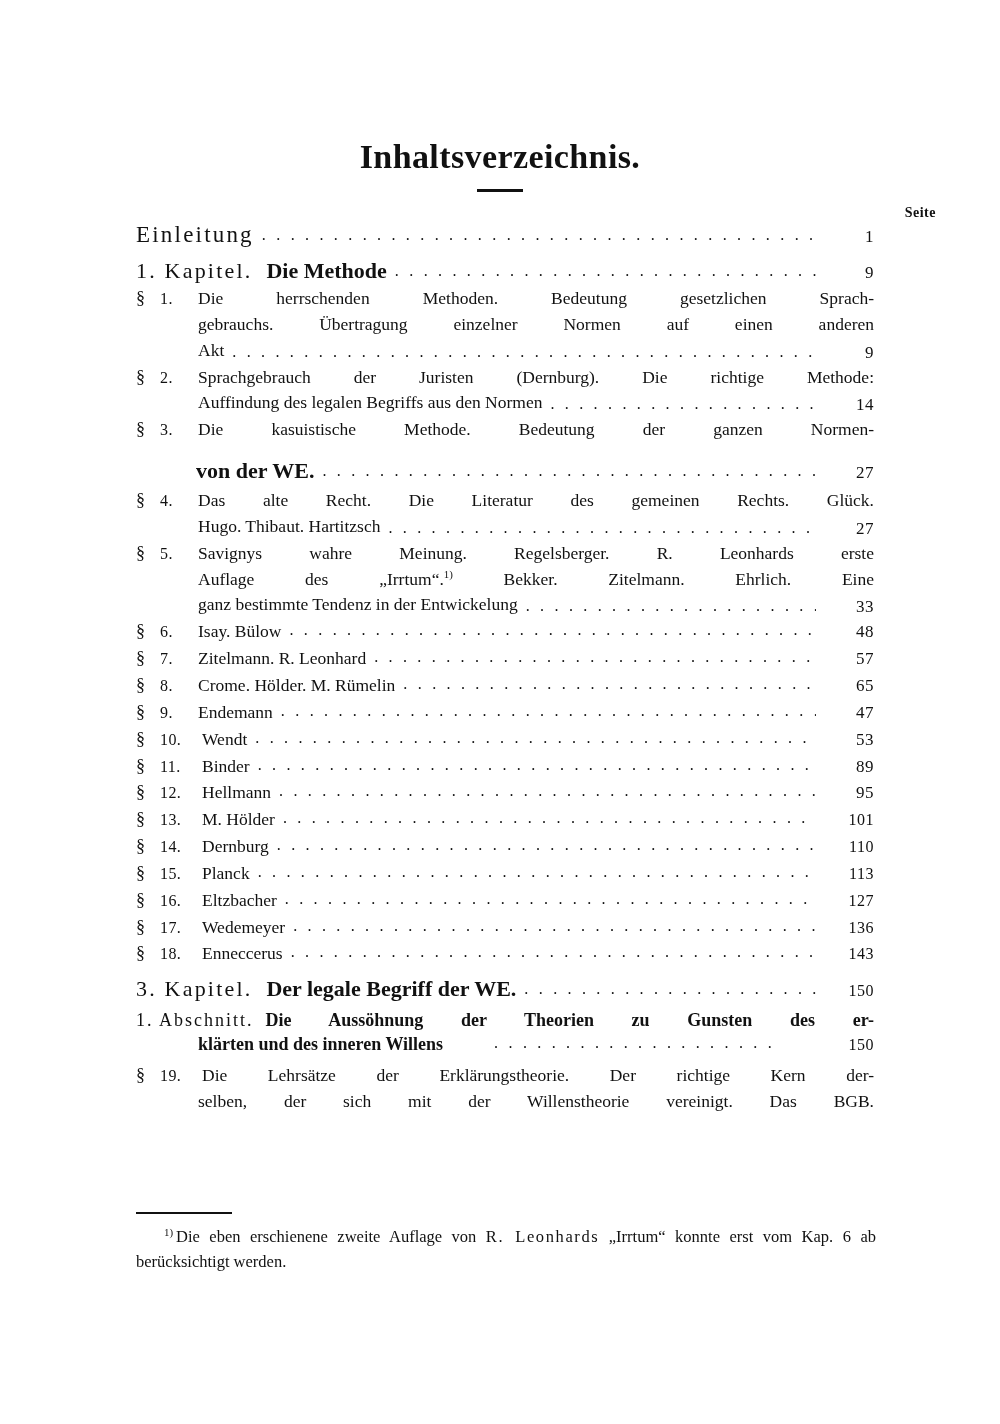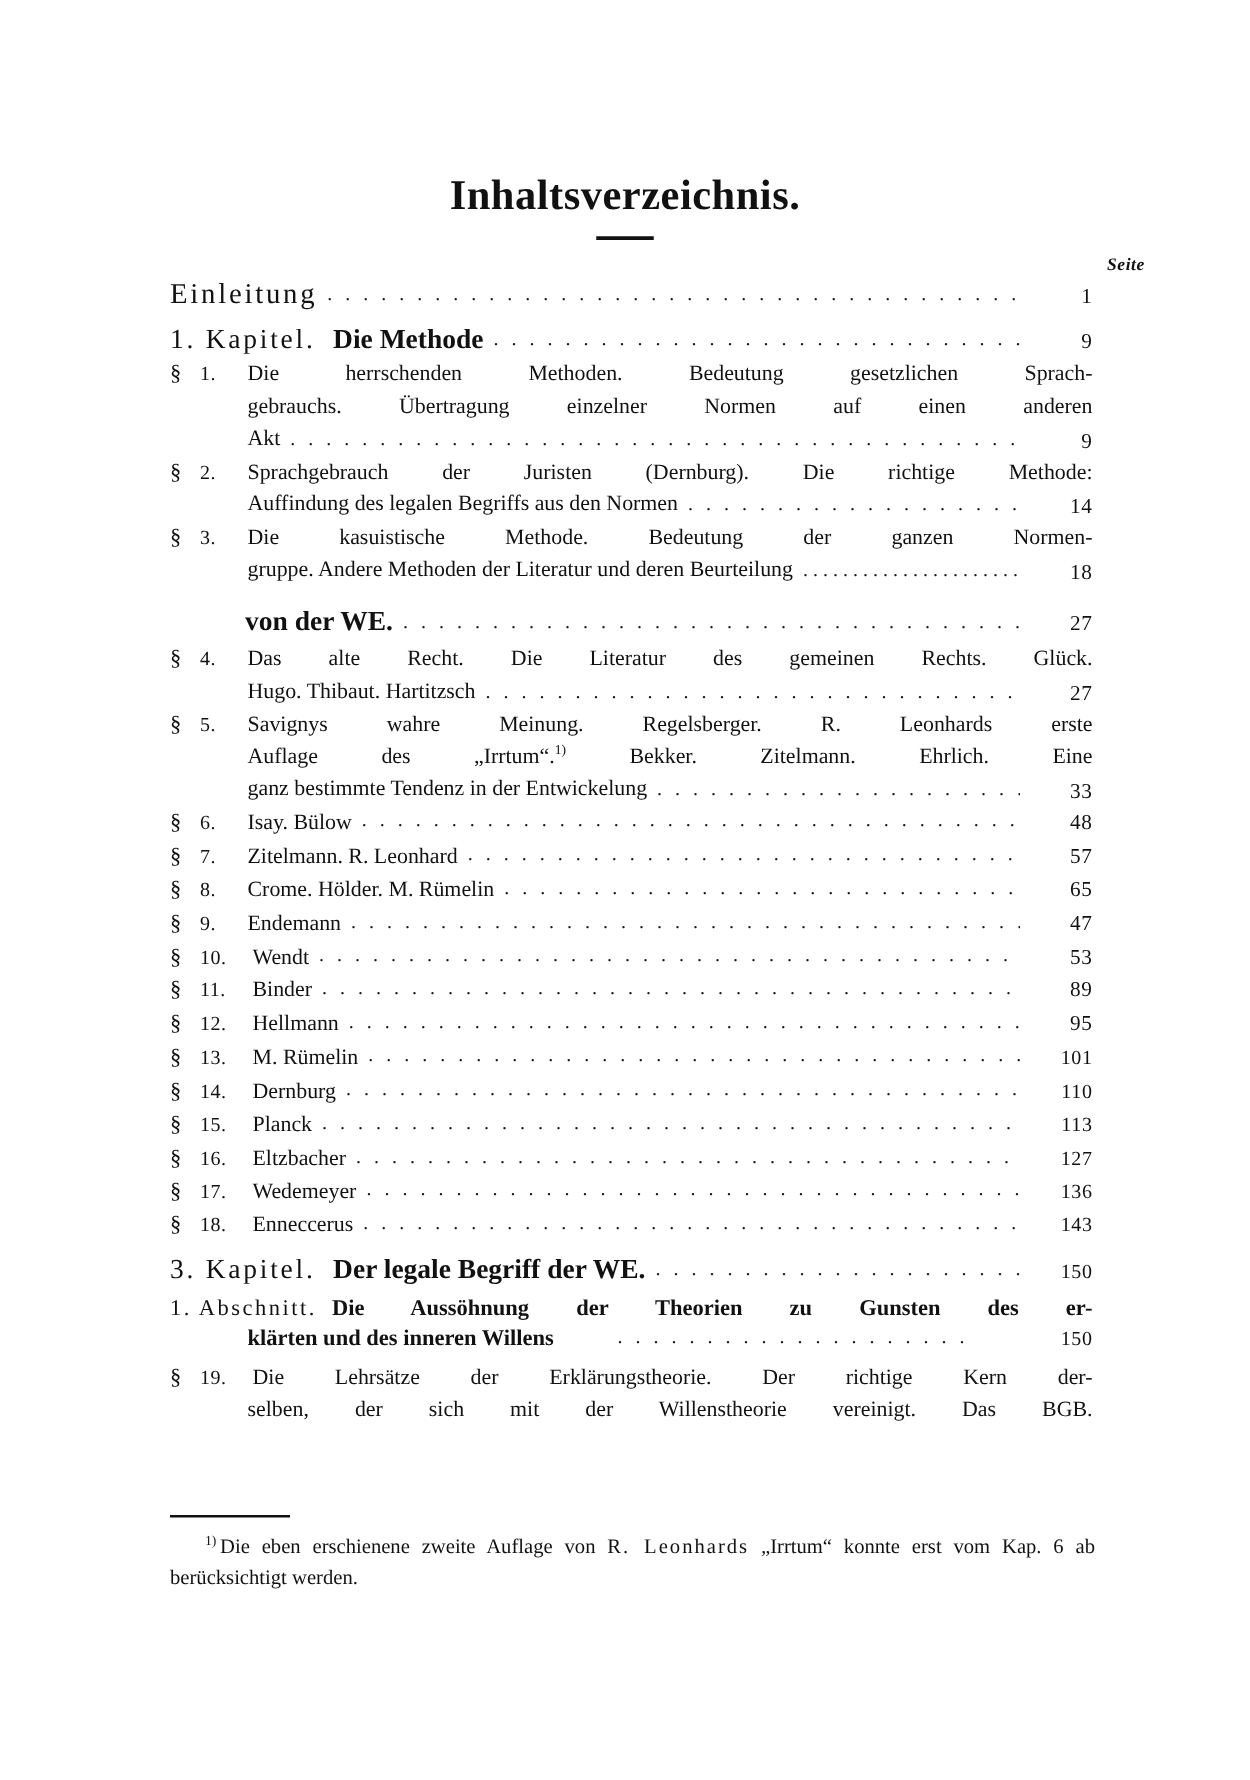--- a/index.html
+++ b/index.html
@@ -37,26 +37,25 @@
   .title-rule {
     width: 46px;
     height: 3px;
     background: #111111;
     margin: 14px auto 0 auto;
   }
 
   
   .seite-head {
     position: absolute;
-    right: 132px;
+    right: 112px;
     top: 205px;
     font-size: 14px;
     letter-spacing: 0.5px;
     font-weight: 600;
-    font-style: italic;
   }
 
   
   .toc {
     position: absolute;
     left: 136px;
     top: 222px;
     width: 738px;
   }
 
@@ -332,25 +331,20 @@
         <span class="pg">14</span>
       </div>
     </div>
 
     <div class="par">
       <div class="prow">
         <span class="sym">§</span>
         <span class="num">3.</span>
         <span class="body-txt just">Die kasuistische Methode. Bedeutung der ganzen Normen-</span>
       </div>
-      <div class="cont">
-        <span class="body-txt nojust">gruppe. Andere Methoden der Literatur und deren Beurteilung</span>
-        <span class="leader" style="letter-spacing:0;"></span>
-        <span class="pg">18</span>
-      </div>
     </div>
 
     <div class="kaphead2">
       <div class="l2">
         <span class="t">von der WE.</span>
         <span class="leader"></span>
         <span class="pg">27</span>
       </div>
     </div>
 
@@ -450,21 +444,21 @@
       <span class="body-txt nojust">Hellmann</span>
       <span class="leader"></span>
       <span class="pg">95</span>
     </div>
       </div>
 
     <div class="par">
         <div class="prow">
       <span class="sym">§</span>
       <span class="num wide">13.</span>
-      <span class="body-txt nojust">M. Rümelin</span>
+      <span class="body-txt nojust">M. Hölder</span>
       <span class="leader"></span>
       <span class="pg small">101</span>
     </div>
       </div>
 
     <div class="par">
         <div class="prow">
       <span class="sym">§</span>
       <span class="num wide">14.</span>
       <span class="body-txt nojust">Dernburg</span>

